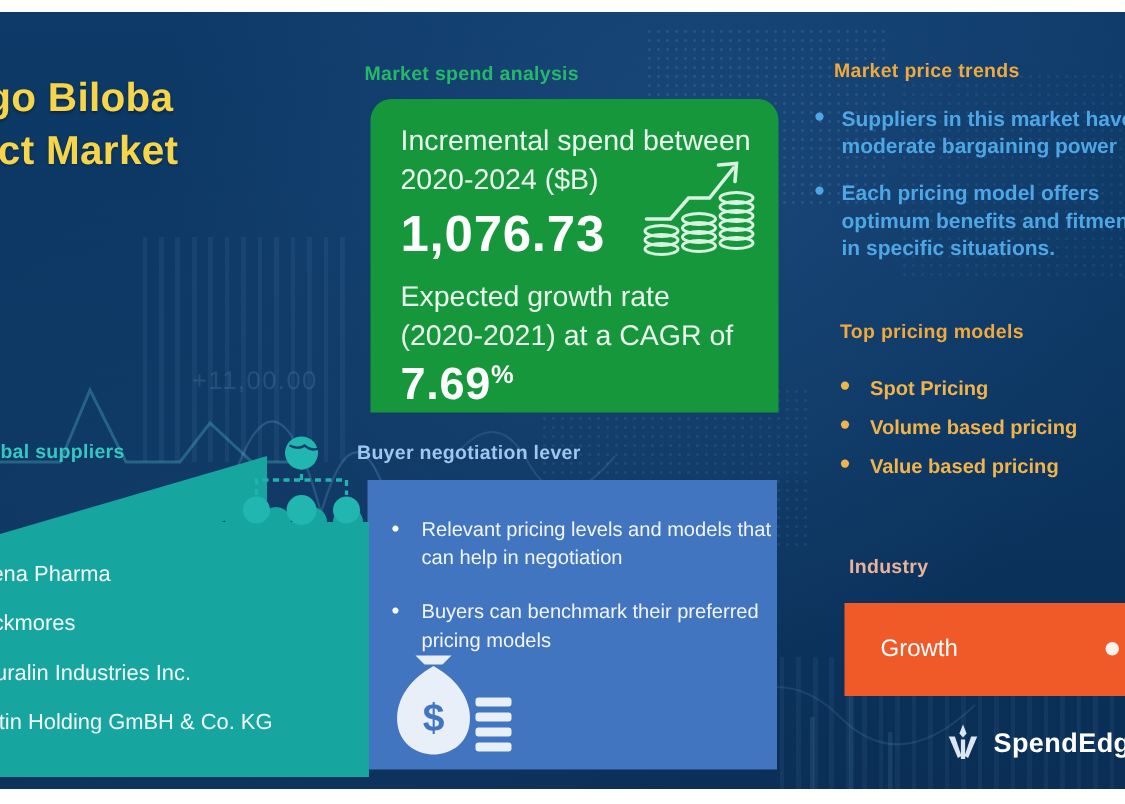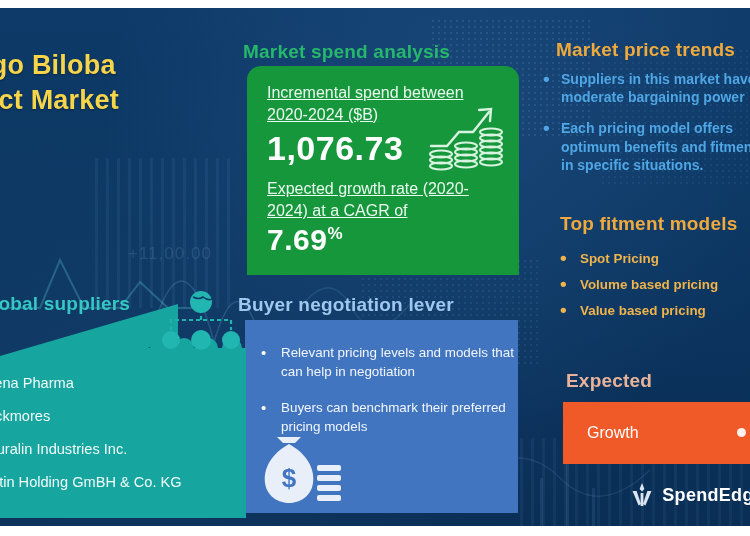--- a/index.html
+++ b/index.html
@@ -60,21 +60,21 @@
     font-size: 27px;
     font-weight: bold;
     line-height: 1.28;
     letter-spacing: .2px;
     text-shadow: 0 1px 2px rgba(0,0,0,.35);
   }
 
   
   .sec-head {
     position: absolute;
-    font-size: 19px;
+    font-size: 13px;
     font-weight: bold;
     letter-spacing: .2px;
     white-space: nowrap;
   }
   #h-spend  { left: 243px; top: 33px;  color: #26b86a; }
   #h-buyer  { left: 238px; top: 286px; color: #9fc8ef; }
   #h-trends { left: 556px; top: 31px;  color: #f0a93c; }
   #h-models { left: 560px; top: 205px; color: #f0a93c; }
   #h-supp   { left: -22px; top: 285px; color: #35c8c3; }
   #h-ind    { left: 566px; top: 362px; color: #e8b39a; font-weight: bold; }
@@ -82,21 +82,21 @@
   
   #green {
     position: absolute;
     left: 247px; top: 58px;
     width: 272px; height: 209px;
     background: #17973c;
     border-radius: 14px 14px 0 0;
     color: #ffffff;
     padding: 16px 18px 0 20px;
   }
-  .g-label { font-size: 16px; line-height: 1.35; color: #eafaef; text-decoration: underline; }
+  .g-label { font-size: 19px; line-height: 1.35; color: #eafaef; }
   .g-big {
     font-size: 34px; font-weight: bold; letter-spacing: .5px;
     margin-top: 4px; margin-bottom: 10px;
   }
   .g-big.small { font-size: 30px; margin-top: 2px; }
   .g-pct { font-size: 17px; font-weight: bold; vertical-align: super; }
   #coins { position: absolute; right: 14px; top: 36px; }
 
   
   #bluecard {
@@ -229,21 +229,21 @@
       <rect x="592" y="480" width="3" height="38" fill="rgba(120,180,225,.13)"></rect>
     </svg>
 
     <div id="headline">Ginkgo Biloba Extract Market</div>
 
     <div class="sec-head" id="h-spend">Market spend analysis</div>
 
     <div id="green">
       <div class="g-label">Incremental spend between 2020-2024 ($B)</div>
       <div class="g-big">1,076.73</div>
-      <div class="g-label">Expected growth rate (2020-2024) at a CAGR of</div>
+      <div class="g-label">Expected growth rate (2020-2021) at a CAGR of</div>
       <div class="g-big small">
         <span>7.69</span><span class="g-pct">%</span>
       </div>
 
       <svg id="coins" width="78" height="72" viewBox="0 0 78 72">
         <g stroke="#d8f3e0" stroke-width="2.4" fill="none" stroke-linecap="round">
           <path d="M4 44 L20 44 L32 30 L46 30 L62 10"></path>
           <path d="M52 8 L64 7 L63 19"></path>
         </g>
         <g fill="none" stroke="#d8f3e0" stroke-width="2">
@@ -283,28 +283,28 @@
         </g>
       </svg>
     </div>
 
     <div class="sec-head" id="h-trends">Market price trends</div>
     <ul id="trend-list">
       <li>Suppliers in this market have moderate bargaining power</li>
       <li>Each pricing model offers optimum benefits and fitment in specific situations.</li>
     </ul>
 
-    <div class="sec-head" id="h-models">Top fitment models</div>
+    <div class="sec-head" id="h-models">Top pricing models</div>
     <ul id="model-list">
       <li>Spot Pricing</li>
       <li>Volume based pricing</li>
       <li>Value based pricing</li>
     </ul>
 
-    <div class="sec-head" id="h-ind">Expected</div>
+    <div class="sec-head" id="h-ind">Industry</div>
     <div id="growthbar">
       <span>Growth</span>
       <span id="growthdot"></span>
     </div>
 
     <div class="sec-head" id="h-supp">Global suppliers</div>
 
     <div id="tealwrap">
       <svg id="teal-body" width="246" height="214" viewBox="0 0 246 214">
         <path d="M0 52 L178 0 L178 30 L148 44

